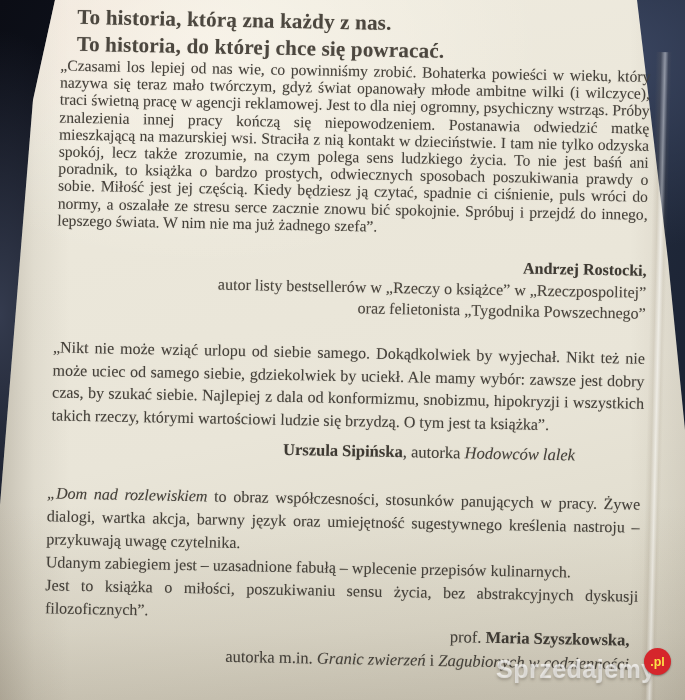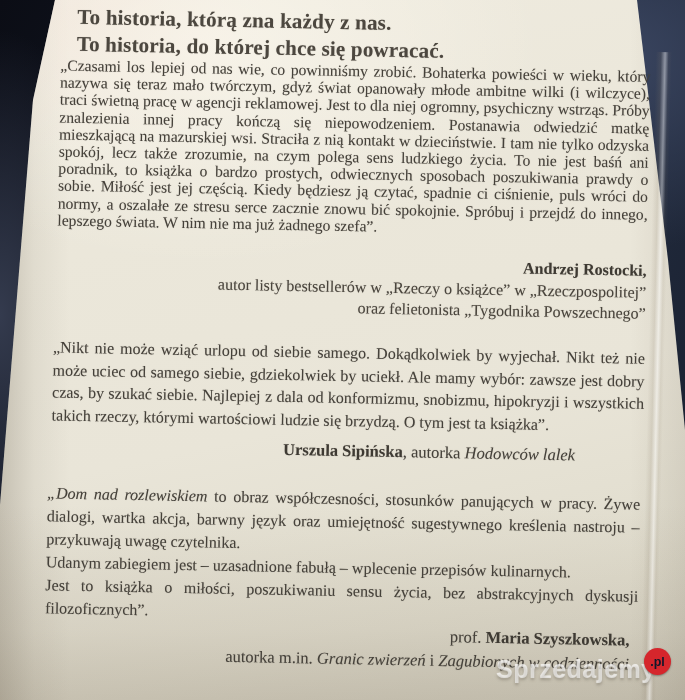--- a/index.html
+++ b/index.html
@@ -53,21 +53,21 @@
     font-family:"Liberation Sans","DejaVu Sans",sans-serif;
     font-weight:bold;font-size:25px;letter-spacing:0.5px;
     color:rgba(255,255,255,0.42);
     text-shadow:0 2px 3px rgba(92,85,72,0.40), 0 0 1px rgba(255,255,255,0.65);
   }
   .wm-badge{
     position:absolute;left:644px;top:648px;width:27px;height:27px;border-radius:50%;
     background:var(--badge);
     display:flex;align-items:center;justify-content:center;
     font-family:"Liberation Sans","DejaVu Sans",sans-serif;
-    font-weight:bold;font-size:12.5px;color:#0f172a;
+    font-weight:bold;font-size:12.5px;color:#fde047;
     box-shadow:0 1px 2px rgba(0,0,0,0.35);
   }
 </style>
 </head>
 <body>
 
 <div class="photo">
 
   <div class="cover"></div>
   <div class="crease"></div>

